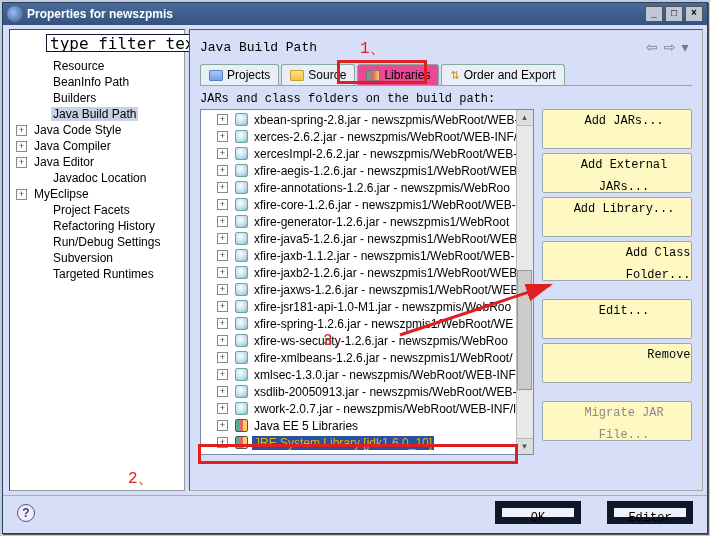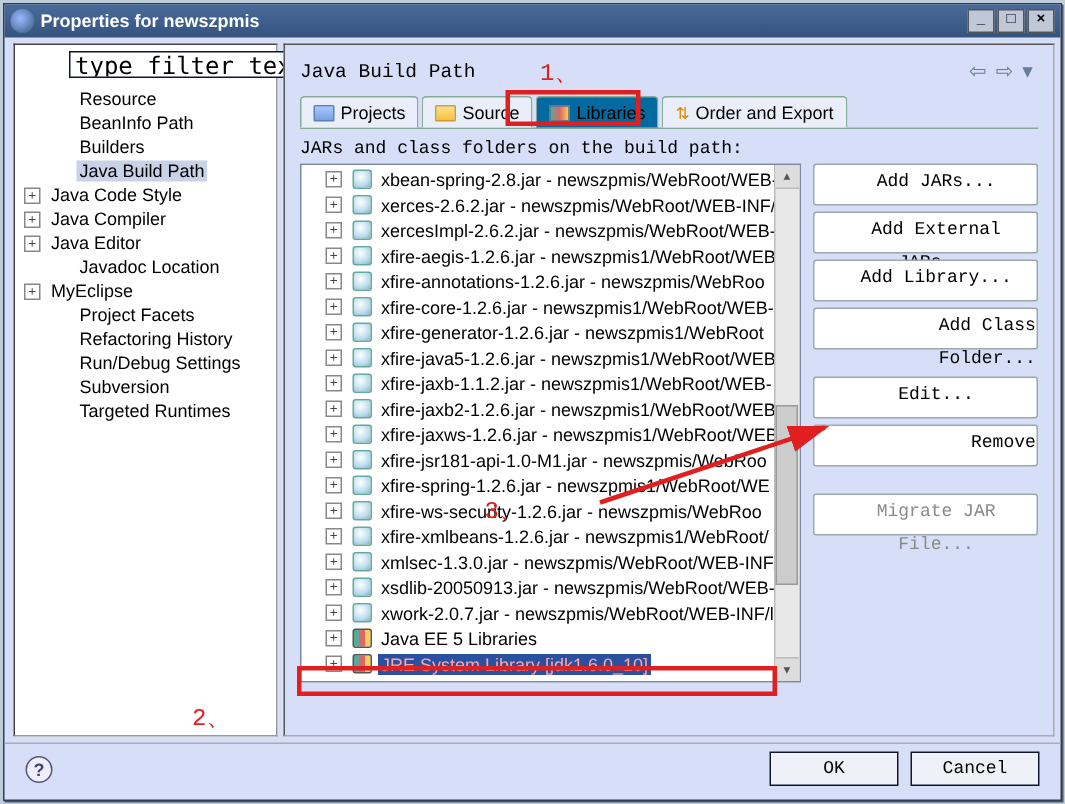--- a/index.html
+++ b/index.html
@@ -26,21 +26,21 @@
 .tree-row.selected span.lbl { background: #c8d3e8; }
 .lbl { padding: 0 2px; }
 
 .right-panel { flex: 1; margin: 4px 6px 4px 4px; border: 1px inset #aaa; background: #d6dff7; padding: 4px 10px 4px 10px; position: relative; }
 .rp-header { display: flex; align-items: center; height: 26px; }
 .rp-title { flex: 1; font-family: "Courier New", monospace; font-size: 13px; color: #000; }
 .nav-arrow { color: #6b7b99; font-size: 14px; margin: 0 3px; cursor: default; }
 
 .tabs { display: flex; border-bottom: 1px solid #8a9; margin-top: 4px; }
 .tab { border: 1px solid #8a9; border-bottom: none; background: #e9eef8; padding: 3px 8px; margin-right: 2px; border-radius: 3px 3px 0 0; display: flex; align-items: center; gap: 4px; font-family: "Courier New", monospace; cursor: default; }
-.tab.active { background: #0369a1; }
+.tab.active { background: #ec4899; }
 .tab-icon { width: 14px; height: 11px; display: inline-block; }
 .icon-folder { background: linear-gradient(#ffe08a,#f5c23e); border: 1px solid #caa02a; border-radius: 1px; }
 .icon-folder-blue { background: linear-gradient(#a8c8ff,#7aa0e0); border: 1px solid #5a80c0; border-radius: 1px; }
 .icon-books { background: linear-gradient(to right,#5a9,#d66,#fc5); border:1px solid #777; }
 .icon-arrows { color: #d88a00; font-size: 11px; }
 
 .list-label { margin: 6px 0 3px 0; font-family: "Courier New", monospace; }
 
 .content-row { display: flex; gap: 8px; }
 .jar-list { flex: 1; height: 346px; background: #fff; border: 1px solid #7a8aa5; overflow: hidden; position: relative; }
@@ -48,32 +48,32 @@
 .jar-scroll::before { content: "▴"; display:block; text-align:center; font-size:9px; color:#555; border-bottom:1px solid #bbb; background:#ddd; height:15px; line-height:15px; }
 .jar-scroll::after { content: "▾"; display:block; text-align:center; font-size:9px; color:#555; border-top:1px solid #bbb; background:#ddd; height:15px; line-height:15px; position:absolute; bottom:0; width:100%; }
 .jar-thumb { position:absolute; right:1px; width:15px; top:160px; height:120px; background:#ccc; border:1px solid #999; }
 
 .jar-inner { padding: 1px 0; }
 .jar-row { display: flex; align-items: center; padding: 0 2px; height: 17px; font-family: "Courier New", monospace; white-space: nowrap; overflow: hidden; }
 .jar-row .exp { display:inline-block; width:11px; height:11px; border:1px solid #888; text-align:center; line-height:9px; font-size:9px; margin: 0 3px 0 14px; background:#fff; color:#444; }
 .jar-icon { width: 13px; height: 13px; margin: 0 4px; border-radius: 2px; }
 .jar-icon.jar { background: radial-gradient(circle at 40% 35%, #fff, #bde 60%, #8ac); border:1px solid #6a9; }
 .jar-icon.lib { background: linear-gradient(to right,#5a9 33%,#d66 33% 66%,#fc5 66%); border:1px solid #555; }
-.jar-row.selected .jtxt { background: #2a50a0; color: #fca5a5; }
+.jar-row.selected .jtxt { background: #2a50a0; color: #eab308; }
 .jtxt { padding: 0 2px; }
 
 .btn-col { display: flex; flex-direction: column; gap: 4px; width: 150px; }
-.side-btn { height: 28px; background: #ffffff; border: 1px solid #9aa; border-radius: 2px; font-family: "Courier New", monospace; cursor: default; text-align: center; line-height: 22px; padding-left: 15px; }
+.side-btn { height: 40px; background: #fef9c3; border: 1px solid #9aa; border-radius: 2px; font-family: "Courier New", monospace; cursor: default; text-align: center; line-height: 22px; padding-left: 15px; }
 .side-btn.gap-after { margin-bottom: 14px; text-align: right; }
 .side-btn.disabled { color: #8a8a8a; }
 
 .bottom-bar { height: 34px; border-top: 1px solid #aab; display: flex; align-items: center; padding: 0 14px; }
 .help-icon { width: 18px; height: 18px; border-radius: 50%; border: 1px solid #557; color: #446; text-align: center; line-height: 16px; font-weight: bold; background:#eef; }
 .bottom-bar .spacer { flex: 1; }
-.dlg-btn { width: 86px; height: 23px; background: #eef1f8; border: 1px solid #0f172a; margin-left: 8px; font-family: "Courier New", monospace; text-align:center; line-height:21px; cursor: default; }
+.dlg-btn { width: 86px; height: 23px; background: #eef1f8; border: 7px solid #0f172a; margin-left: 26px; font-family: "Courier New", monospace; text-align:center; line-height:21px; cursor: default; }
 
 .anno-box { position: absolute; border: 3px solid #e02020; pointer-events: none; }
 .anno-num { position: absolute; color: #e02020; font-family: "Courier New", monospace; font-size: 16px; }
 .anno-arrow { position: absolute; pointer-events: none; }
 .anno-arrow svg { overflow: visible; }
 </style>
 </head>
 <body>
 
 <div class="window">
@@ -316,15 +316,15 @@
       </div>
     </div>
   </div>
 
   <div class="anno-num" style="left:128px; top:468px; position:absolute;">2、</div>
 
   <div class="bottom-bar">
     <div class="help-icon">?</div>
     <div class="spacer"></div>
     <div class="dlg-btn">OK</div>
-    <div class="dlg-btn">Cancel</div>
+    <div class="dlg-btn">Editor</div>
   </div>
 </div>
 
 </body></html>

